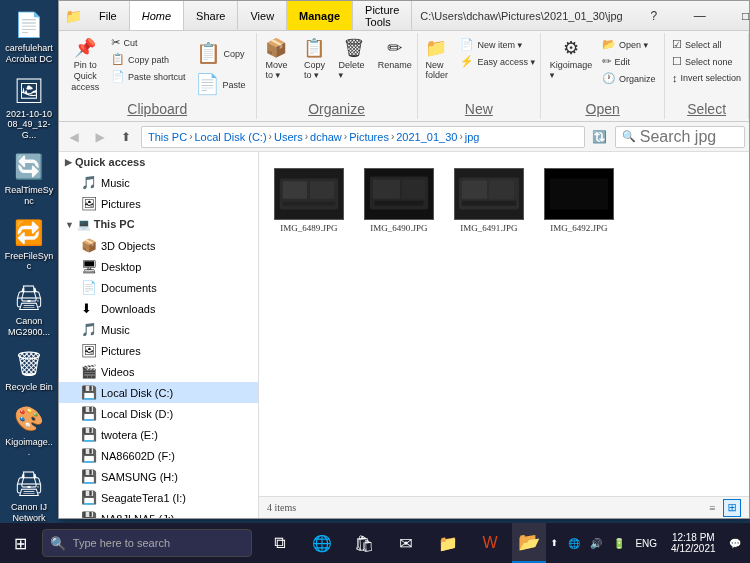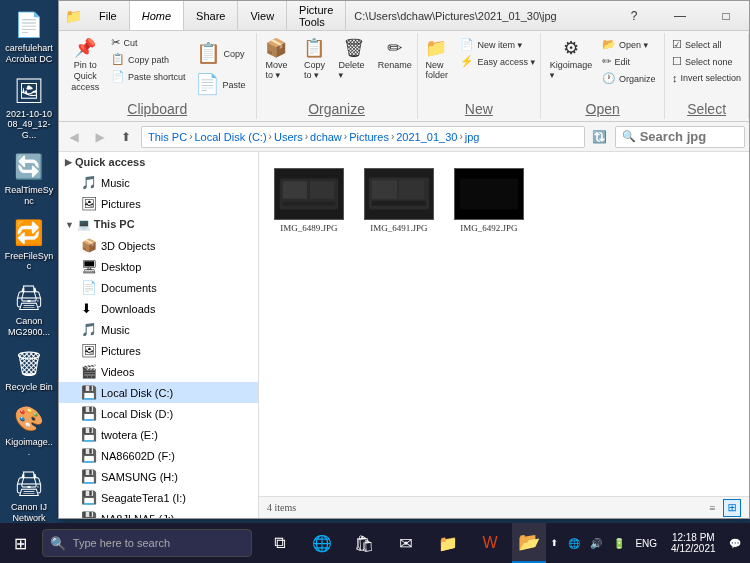--- a/index.html
+++ b/index.html
@@ -54,21 +54,21 @@
     
     .nav-bar { height: 30px; background: #f5f5f5; border-bottom: 1px solid #ddd; display: flex; align-items: center; padding: 0 4px; gap: 4px; }
     .nav-arrow { width: 22px; height: 22px; display: flex; align-items: center; justify-content: center; cursor: pointer; border-radius: 3px; font-size: 12px; color: #555; }
     .nav-arrow.disabled { color: #bbb; cursor: default; }
     .nav-up { width: 22px; height: 22px; display: flex; align-items: center; justify-content: center; cursor: pointer; border-radius: 3px; font-size: 12px; color: #555; }
     .breadcrumb { flex: 1; height: 22px; border: 1px solid #ccc; background: white; display: flex; align-items: center; padding: 0 6px; font-size: 11px; color: #333; border-radius: 2px; gap: 2px; overflow: hidden; }
     .breadcrumb-item { cursor: pointer; color: #0066cc; white-space: nowrap; }
     .breadcrumb-sep { color: #666; font-size: 10px; }
     .nav-refresh { width: 22px; height: 22px; display: flex; align-items: center; justify-content: center; cursor: pointer; border-radius: 3px; font-size: 12px; color: #555; }
     .search-box { width: 130px; height: 22px; border: 1px solid #ccc; background: white; display: flex; align-items: center; padding: 0 6px; border-radius: 2px; gap: 4px; }
-    .search-box input { border: none; outline: none; font-size: 13px; color: #333; width: 100%; background: transparent; font-weight: bold; }
+    .search-box input { border: none; outline: none; font-size: 16px; color: #333; width: 100%; background: transparent; }
     .search-box-icon { font-size: 11px; color: #888; }
 
     
     .main-area { display: flex; flex: 1; overflow: hidden; }
 
     
     .sidebar { width: 200px; border-right: 1px solid #ddd; overflow-y: auto; background: white; font-size: 11px; }
     .sidebar::-webkit-scrollbar { width: 6px; }
     .sidebar::-webkit-scrollbar-track { background: #f5f5f5; }
     .sidebar::-webkit-scrollbar-thumb { background: #ccc; border-radius: 3px; }
@@ -152,20 +152,23 @@
           <span>File</span>
         </div>
         <div class="title-tab active">
           <span>Home</span>
         </div>
         <div class="title-tab">
           <span>Share</span>
         </div>
         <div class="title-tab">
           <span>View</span>
+        </div>
+        <div class="title-manage-tab">
+          <span>Manage</span>
         </div>
         <div class="title-tab">
           <span>Picture Tools</span>
         </div>
       </div>
       <div class="title-path">C:\Users\dchaw\Pictures\2021_01_30\jpg</div>
       <div class="title-controls">
         <div class="title-ctrl-btn">?</div>
         <div class="title-ctrl-btn">—</div>
         <div class="title-ctrl-btn">□</div>
@@ -414,20 +417,32 @@
                 <rect width="70" height="52" fill="#1a1a1a"></rect>
                 <rect x="5" y="10" width="60" height="32" fill="#2a2a2a" rx="2"></rect>
                 <rect x="8" y="13" width="25" height="18" fill="#3a3a3a" rx="1"></rect>
                 <rect x="36" y="13" width="25" height="18" fill="#333" rx="1"></rect>
                 <rect x="8" y="34" width="54" height="4" fill="#222"></rect>
               </svg>
             </div>
             <div class="ft-name">IMG_6489.JPG</div>
           </div>
 
+          <div class="file-thumb">
+            <div class="ft-img img-6490">
+              <svg width="70" height="52" viewBox="0 0 70 52">
+                <rect width="70" height="52" fill="#111"></rect>
+                <rect x="5" y="8" width="60" height="34" fill="#252525" rx="2"></rect>
+                <rect x="8" y="11" width="28" height="20" fill="#303030" rx="1"></rect>
+                <rect x="38" y="11" width="24" height="20" fill="#2a2a2a" rx="1"></rect>
+                <rect x="10" y="33" width="50" height="5" fill="#1a1a1a"></rect>
+              </svg>
+            </div>
+            <div class="ft-name">IMG_6490.JPG</div>
+          </div>
 
           <div class="file-thumb">
             <div class="ft-img img-6491">
               <svg width="70" height="52" viewBox="0 0 70 52">
                 <rect width="70" height="52" fill="#1c1c1c"></rect>
                 <rect x="4" y="9" width="62" height="33" fill="#2c2c2c" rx="2"></rect>
                 <rect x="7" y="12" width="26" height="19" fill="#383838" rx="1"></rect>
                 <rect x="35" y="12" width="26" height="19" fill="#323232" rx="1"></rect>
                 <rect x="7" y="33" width="56" height="5" fill="#1e1e1e"></rect>
               </svg>

